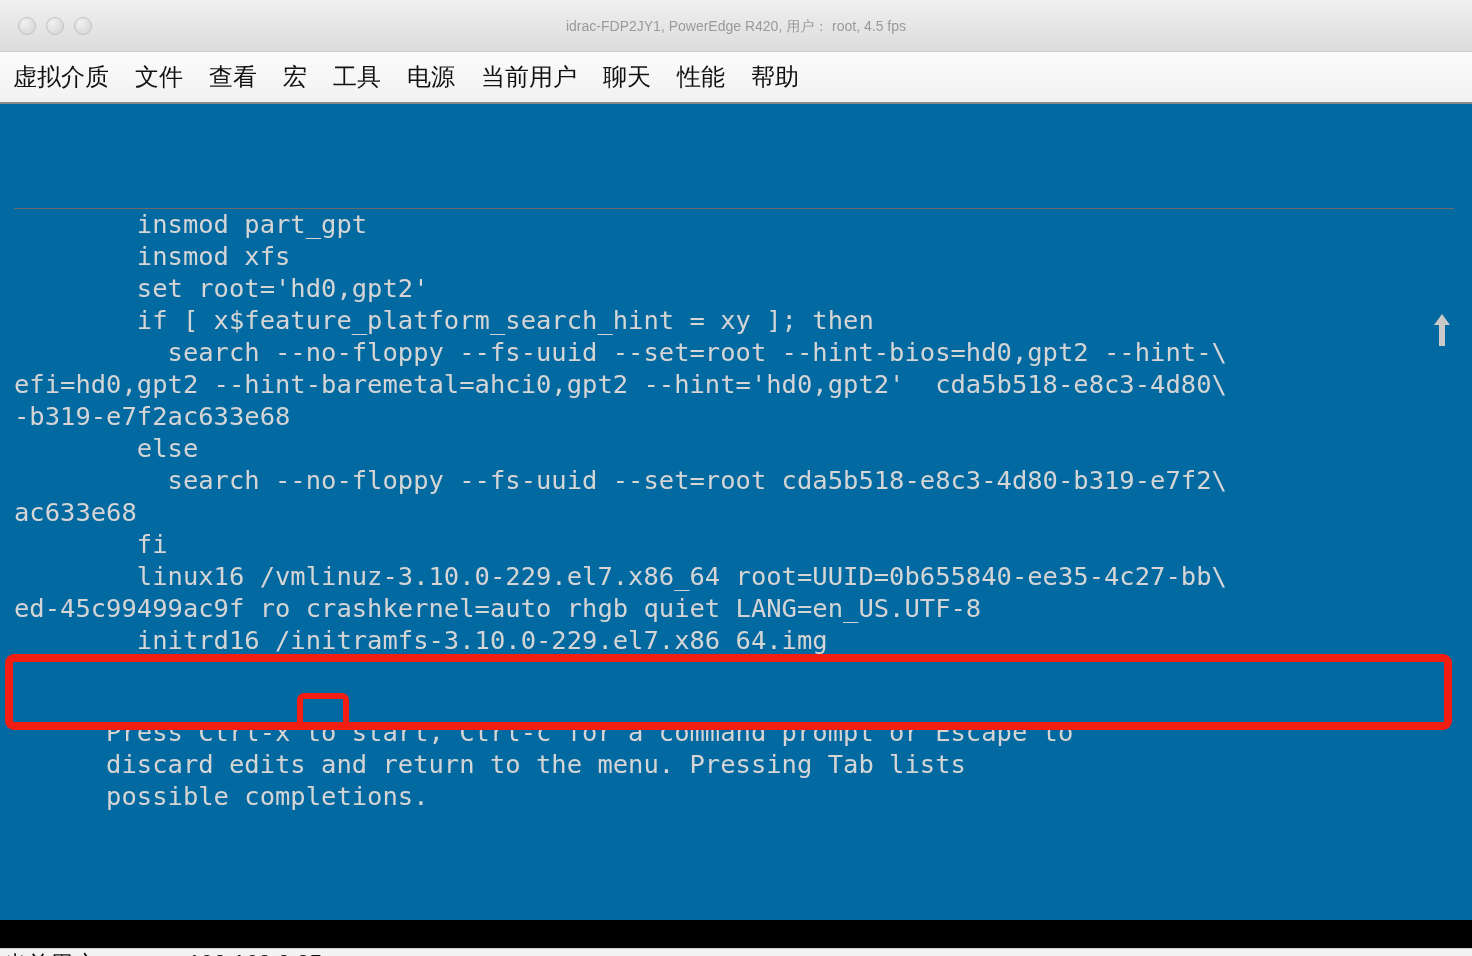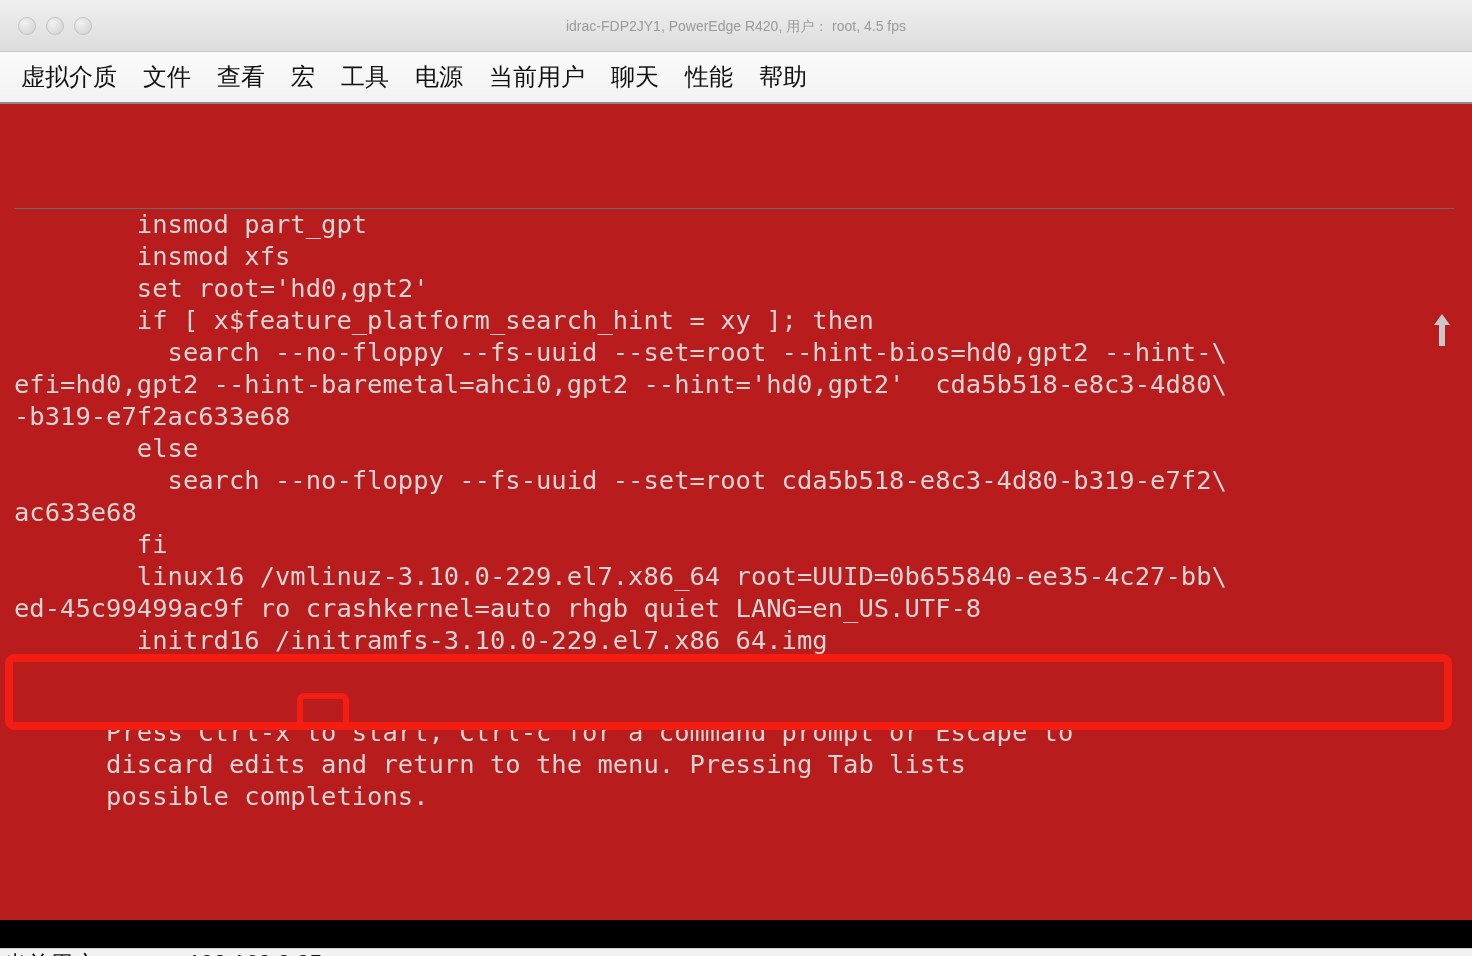--- a/index.html
+++ b/index.html
@@ -42,35 +42,34 @@
     pointer-events:none;
   }
 
   
   .menubar {
     position:absolute; left:0; top:52px;
     width:1472px; height:52px;
     background:linear-gradient(to bottom,#fbfbfb 0%,#f2f2f2 100%);
     border-bottom:2px solid #8a8a8a;
     display:flex; align-items:center;
-    padding-left:8px;
   }
   .menu-item {
     font-size:24px; color:#111;
     padding:2px 13px;
     white-space:nowrap;
     cursor:default;
     font-family:"Liberation Sans", sans-serif;
   }
 
   
   .console {
     position:absolute; left:0; top:104px;
     width:1472px; height:816px;
-    background:#b91c1c;
+    background:#0369a1;
     overflow:hidden;
   }
   .hrule {
     position:absolute; left:14px; top:104px;
     width:1440px; height:1px;
     background:#6a6a6a;
   }
   .scroll-up-arrow {
     position:absolute; left:1432px; top:208px;
     width:20px; height:36px;

